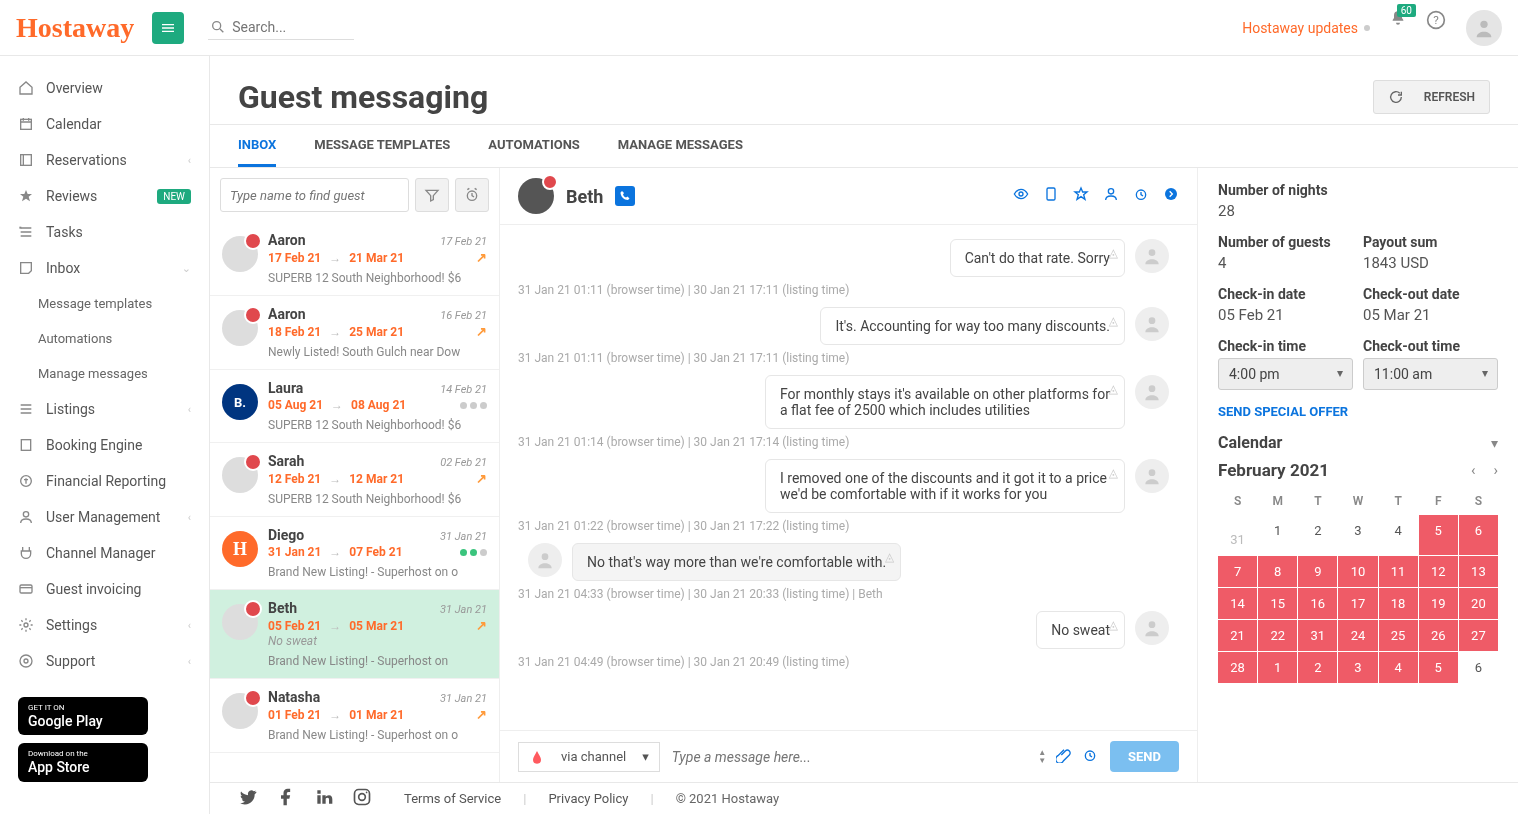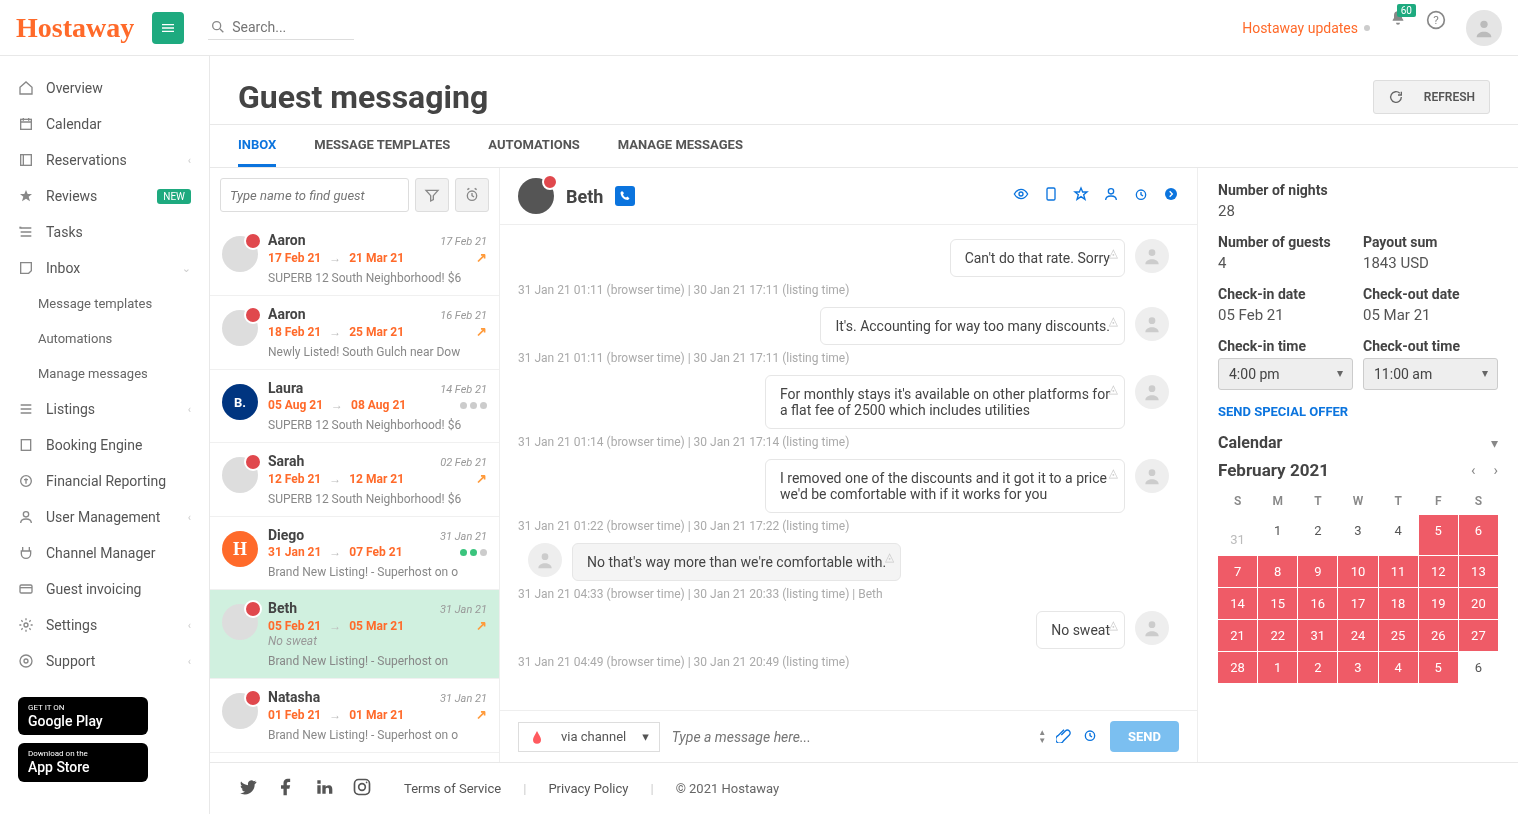--- a/index.html
+++ b/index.html
@@ -94,21 +94,21 @@
 .cal-title { font-weight: 700; font-size: 16px; }
 .cal-toggle { margin-left: auto; color: #888; font-size: 14px; cursor:pointer; }
 .cal-month-row { display: flex; align-items: center; margin: 8px 0; }
 .cal-month { font-weight: 700; font-size: 17px; }
 .cal-nav { margin-left: auto; display: flex; gap: 18px; color: #888; font-size: 15px; cursor: pointer; }
 .cal-grid { display: grid; grid-template-columns: repeat(7, 1fr); gap: 1px; background: #fff; }
 .cal-dow { text-align: center; font-size: 12px; color: #888; padding: 6px 0; font-weight: 600; }
 .cal-day { text-align: center; padding: 8px 0; font-size: 13px; color: #555; background: #fff; }
 .cal-day.out { color: #bbb; margin-top: 9px; }
 .cal-day.booked { background: #ef5b67; color: #fff; }
-.footer { height: 52px; border-top: 1px solid #e8e8e8; background: #fff; display: flex; align-items: center; padding: 0 28px; gap: 22px; font-size: 13px; color: #666; }
+.footer { height: 32px; border-top: 1px solid #e8e8e8; background: #fff; display: flex; align-items: center; padding: 0 28px; gap: 22px; font-size: 13px; color: #666; }
 .footer a { color: #555; text-decoration: none; }
 .footer .sep { color: #ccc; }
 .social { display: flex; gap: 18px; font-size: 18px; color: #555; margin-right: 10px; }
 svg.ico { width: 16px; height: 16px; }
 </style>
 </head>
 <body>
 
 <div class="app">
 

